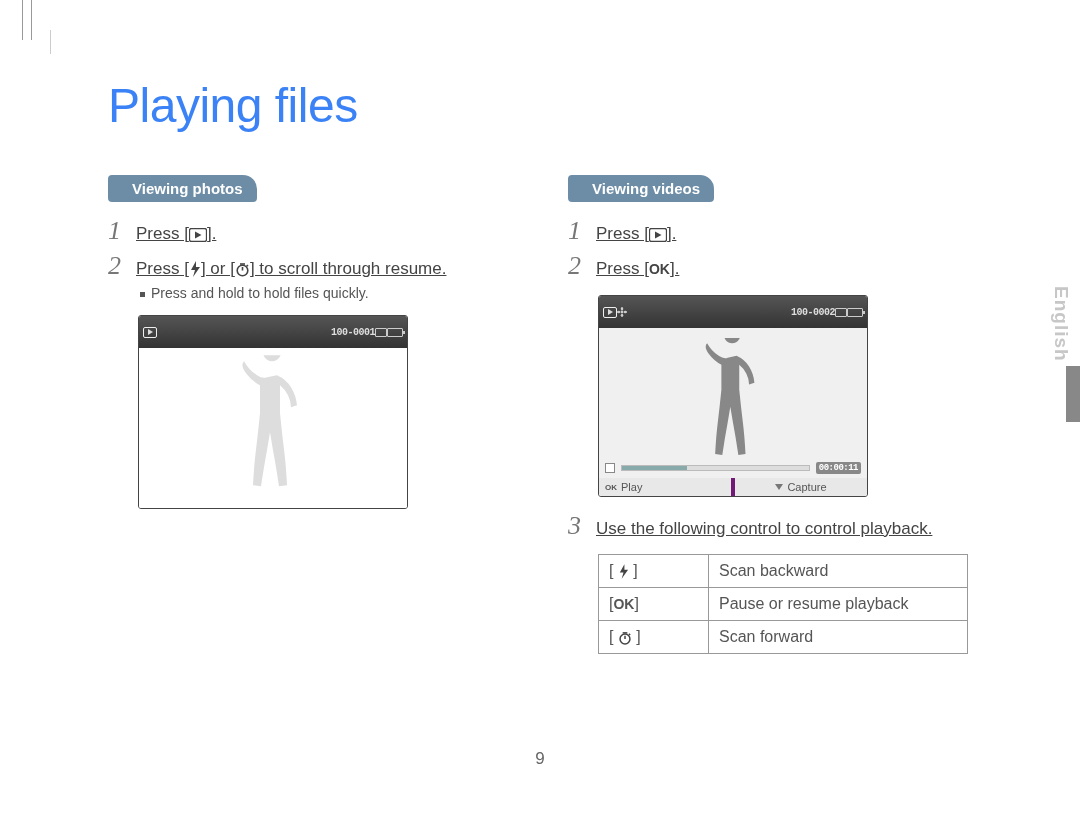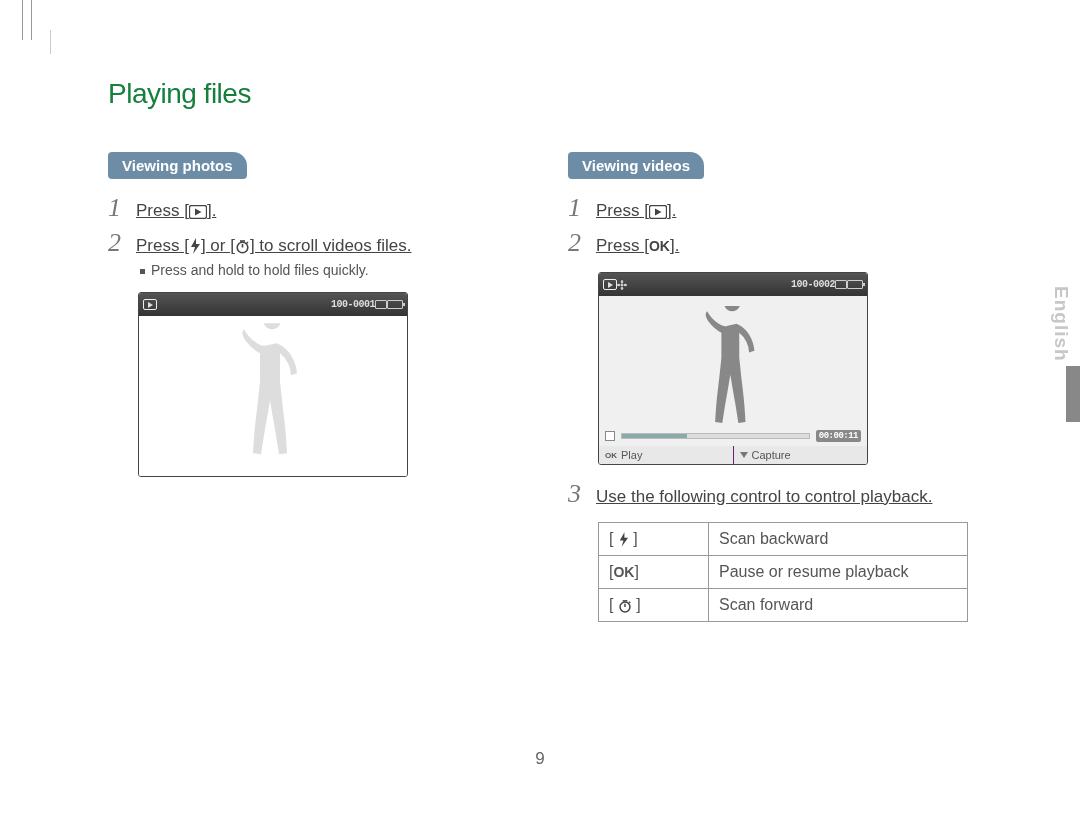--- a/index.html
+++ b/index.html
@@ -25,38 +25,38 @@
     width: 18px; height: 24px;
     border-left: 1px solid #ccc;
   }
   .content {
     position: absolute;
     top: 78px;
     left: 108px;
     width: 860px;
   }
   .title {
-    font-size: 28px;
+    font-size: 48px;
     font-weight: 300;
-    color: #15803d;
+    color: #3b82f6;
     margin-bottom: 42px;
     letter-spacing: -0.5px;
   }
   .cols {
     display: flex;
     gap: 60px;
   }
   .col { width: 400px; }
   .section-tab {
     display: inline-block;
     background: #6d8da7;
     color: #fff;
     font-size: 15px;
     font-weight: bold;
-    padding: 5px 14px 5px 14px;
+    padding: 5px 14px 5px 24px;
     border-radius: 4px 14px 4px 4px;
     margin-bottom: 10px;
   }
   .step {
     display: flex;
     align-items: baseline;
     margin: 6px 0 2px 0;
     font-size: 17px;
     color: #444;
   }
@@ -95,21 +95,21 @@
   }
   
   .screen {
     width: 270px;
     border: 1.5px solid #444;
     border-radius: 3px;
     margin: 14px 0 0 30px;
     overflow: hidden;
   }
   .screen-top {
-    height: 23px;
+    height: 32px;
     background: linear-gradient(#555,#333);
     display: flex;
     align-items: center;
     padding: 0 4px;
     gap: 0;
   }
   .top-play {
     width: 14px; height: 11px; border: 1px solid #eee; border-radius: 2px;
     display:flex; align-items:center; justify-content:center;
   }
@@ -139,21 +139,21 @@
   .time-text{ font-family:'Courier New',monospace;font-size:9px;color:#fff;background:#888;padding:1px 3px;border-radius:2px; font-weight:bold; letter-spacing:-0.5px;}
   .flower{ width:10px;height:10px; color:#888;}
   .screen-bottom{
     display:flex;
     background:#e8e8e8;
     height:18px;
     font-size:11px;
     color:#555;
   }
   .sb-cell{flex:1;display:flex;align-items:center;gap:4px;padding:0 6px;}
-  .sb-cell + .sb-cell{border-left:1px solid #701a75;}
+  .sb-cell + .sb-cell{border-left:4px solid #701a75;justify-content:center;}
   .ok-sm{font-size:8px;font-weight:bold;border:0;}
   .tri-d{width:0;height:0;border-left:4px solid transparent;border-right:4px solid transparent;border-top:6px solid #777;}
   
   .ctl-table{
     width: 370px;
     border-collapse: collapse;
     margin: 12px 0 0 30px;
     font-size:16px;
     color:#555;
   }
@@ -218,21 +218,21 @@
               <svg width="12" height="16" viewBox="0 0 12 16">
                 <polygon points="7,0 2,9 6,9 4,16 11,6 7,6" fill="#444"></polygon>
               </svg>
             </span><span>] or [</span><span class="icon-inline">
               <svg width="15" height="15" viewBox="0 0 15 15">
                 <circle cx="7.5" cy="8.5" r="5.3" fill="none" stroke="#444" stroke-width="1.6"></circle>
                 <line x1="7.5" y1="8.5" x2="7.5" y2="5" stroke="#444" stroke-width="1.6"></line>
                 <line x1="5" y1="2" x2="10" y2="2" stroke="#444" stroke-width="1.6"></line>
                 <line x1="11.7" y1="3" x2="13" y2="4.3" stroke="#444" stroke-width="1.6"></line>
               </svg>
-            </span><span>] to scroll videos files.</span>
+            </span><span>] to scroll through resume.</span>
         </span>
       </div>
 
       <div class="sub">
         <div class="bullet"></div>
         <span>Press and hold to hold files quickly.</span>
       </div>
 
       <div class="screen">
         <div class="screen-top">

